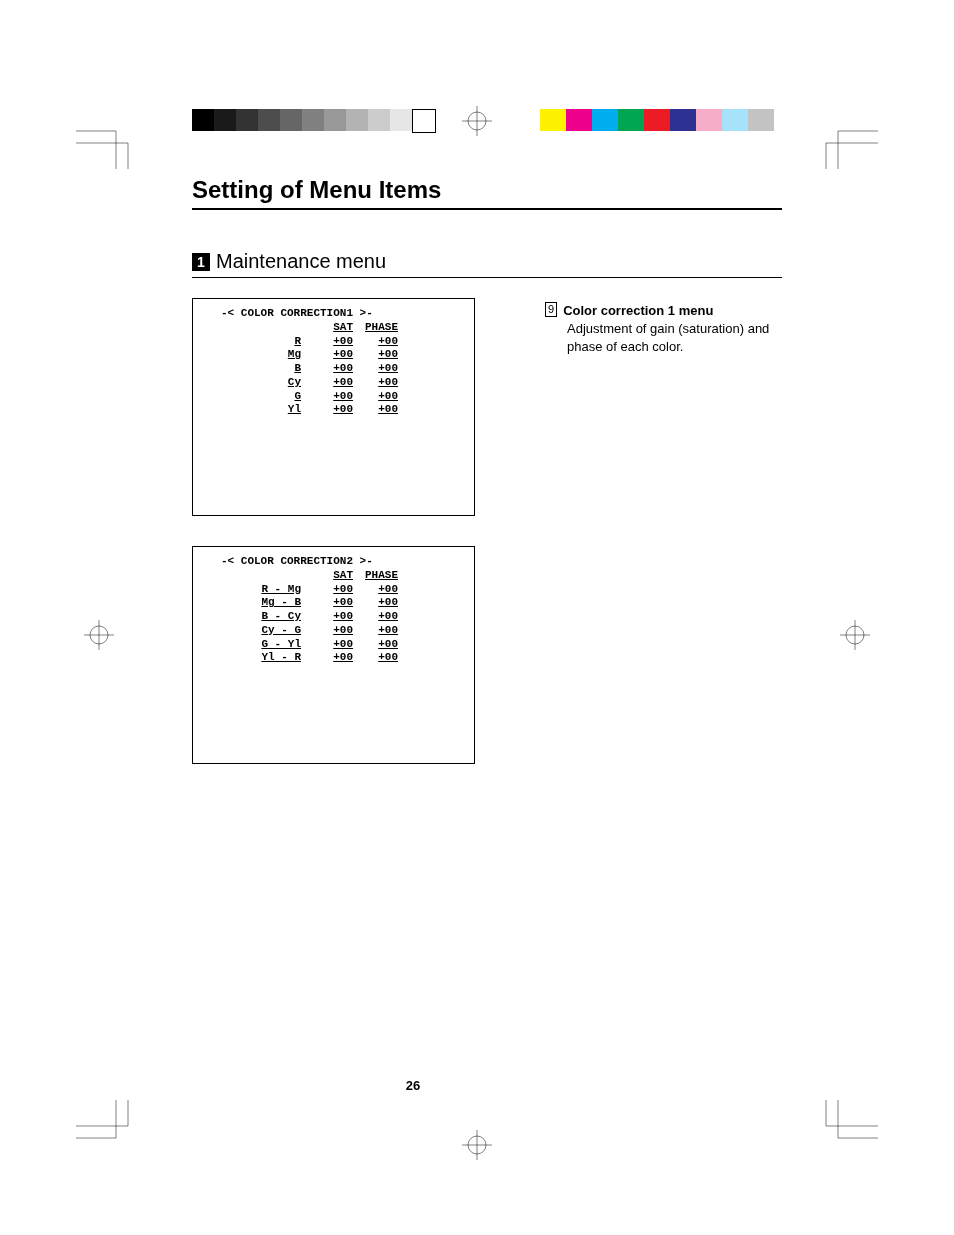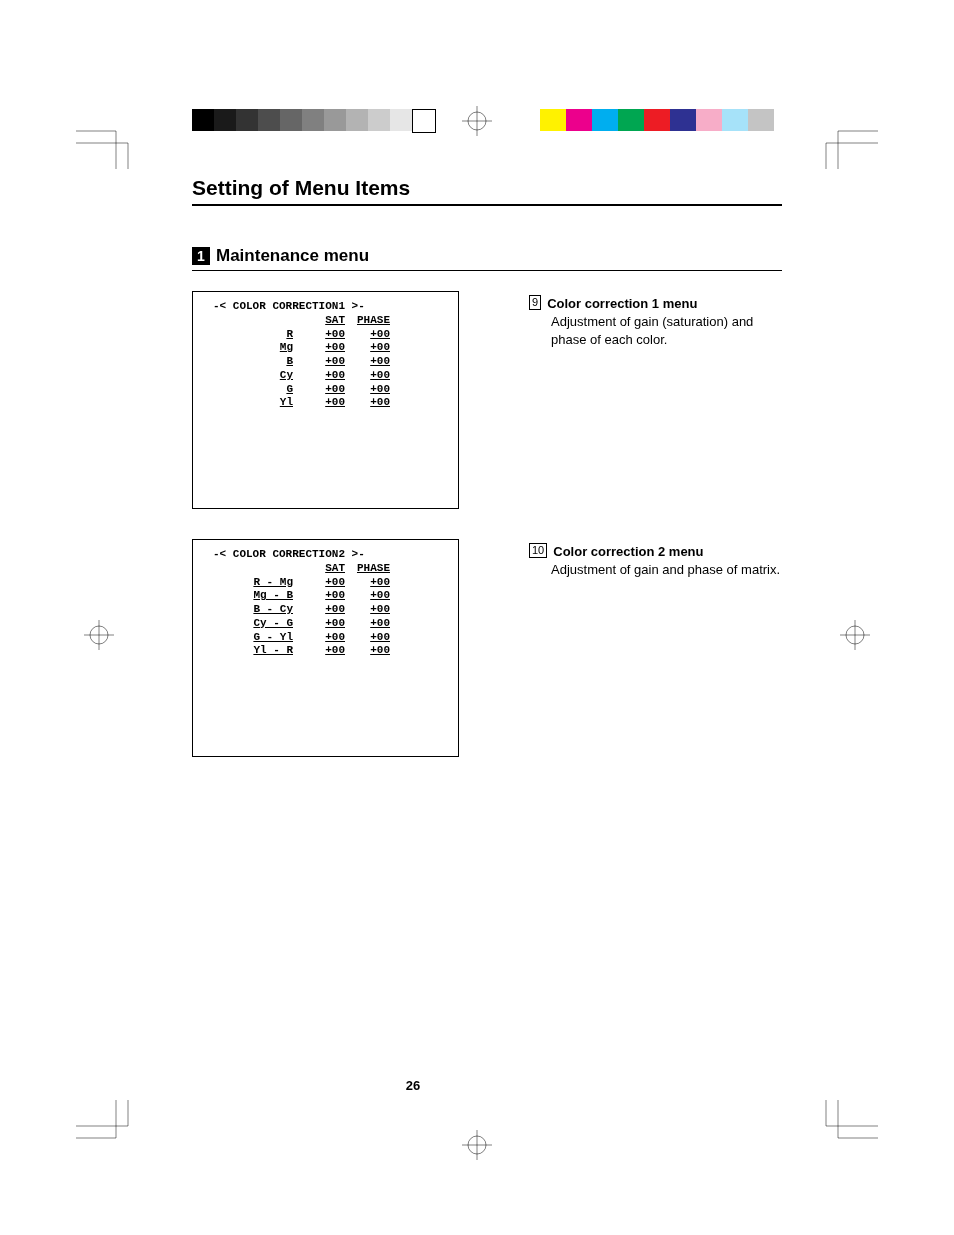--- a/index.html
+++ b/index.html
@@ -27,21 +27,21 @@
   .reg-mark {
     position: absolute;
   }
   .page-content {
     position: absolute;
     left: 192px;
     top: 176px;
     width: 590px;
   }
   .title {
-    font-size: 21px;
+    font-size: 24px;
     font-weight: bold;
     border-bottom: 2px solid #000;
     padding-bottom: 4px;
     margin-bottom: 40px;
   }
   .subtitle-row {
     display: flex;
     align-items: center;
     border-bottom: 1px solid #000;
     padding-bottom: 4px;
@@ -52,34 +52,34 @@
     color: #fff;
     font-weight: bold;
     font-size: 14px;
     width: 18px;
     height: 18px;
     line-height: 18px;
     text-align: center;
     margin-right: 6px;
   }
   .subtitle {
-    font-size: 17px;
-    font-weight: bold;
+    font-size: 20px;
+    font-weight: normal;
   }
   .section {
     display: flex;
     align-items: flex-start;
     gap: 70px;
     margin-bottom: 30px;
   }
   .menu-box {
     border: 1px solid #000;
     width: 225px;
     height: 200px;
-    padding: 8px 20px;
+    padding: 8px 28px;
     font-family: "Courier New", monospace;
     font-size: 11px;
     font-weight: bold;
     line-height: 1.25;
     white-space: pre;
   }
   .desc {
     flex: 1;
     font-size: 13px;
     line-height: 1.4;
@@ -212,23 +212,16 @@
       <div class="desc-head">
         <span class="idx-box">9</span>
         <span class="desc-title">Color correction 1 menu</span>
       </div>
       <div class="desc-body">Adjustment of gain (saturation) and phase of each color.</div>
     </div>
   </div>
 
   <div class="section">
     <div class="menu-box" id="menu-box-2"><div>-&lt; COLOR CORRECTION2 &gt;-</div><div class="menu-row menu-header"><span class="menu-label"></span><span class="menu-sat">SAT</span><span class="menu-phase">PHASE</span></div><div class="menu-row"><span class="menu-label">R - Mg</span><span class="menu-sat">+00</span><span class="menu-phase">+00</span></div><div class="menu-row"><span class="menu-label">Mg - B</span><span class="menu-sat">+00</span><span class="menu-phase">+00</span></div><div class="menu-row"><span class="menu-label">B - Cy</span><span class="menu-sat">+00</span><span class="menu-phase">+00</span></div><div class="menu-row"><span class="menu-label">Cy - G</span><span class="menu-sat">+00</span><span class="menu-phase">+00</span></div><div class="menu-row"><span class="menu-label">G - Yl</span><span class="menu-sat">+00</span><span class="menu-phase">+00</span></div><div class="menu-row"><span class="menu-label">Yl - R</span><span class="menu-sat">+00</span><span class="menu-phase">+00</span></div></div>
-    <div class="desc">
-      <div class="desc-head">
-        <span class="idx-box">10</span>
-        <span class="desc-title">Color correction 2 menu</span>
-      </div>
-      <div class="desc-body">Adjustment of gain and phase of matrix.</div>
-    </div>
   </div>
 </div>
 
 <div class="page-num">26</div>
 
 </body></html>

